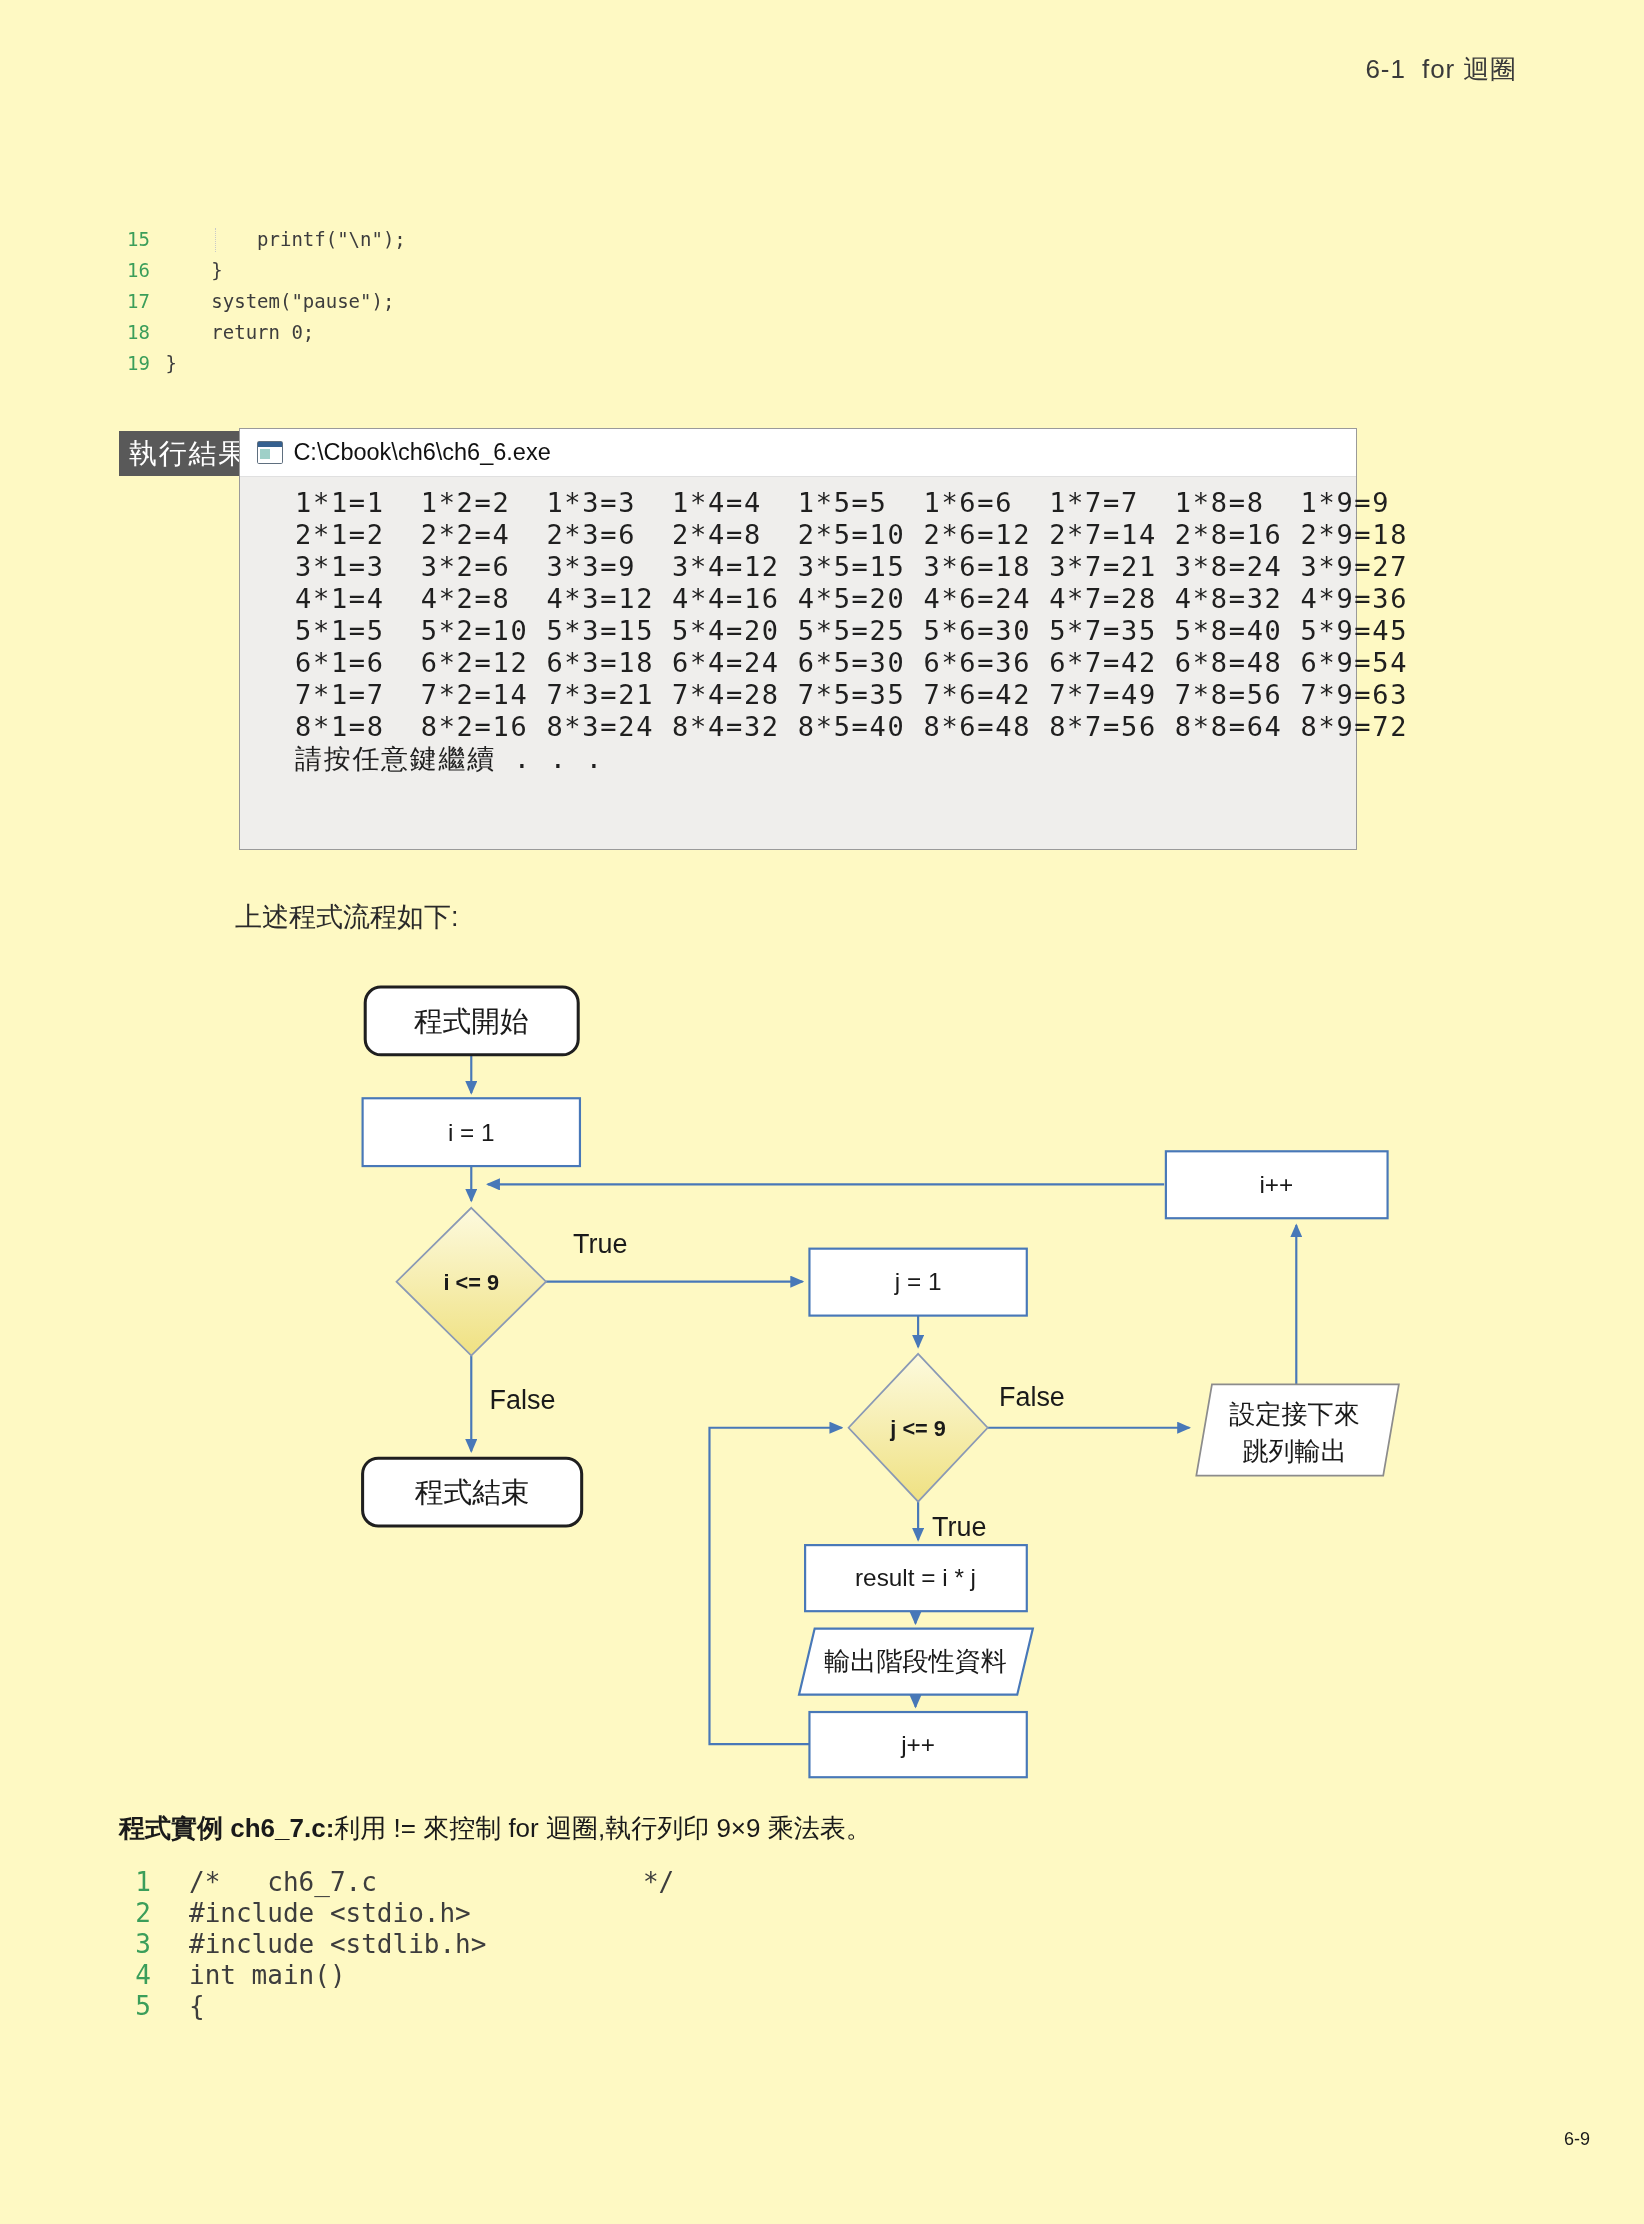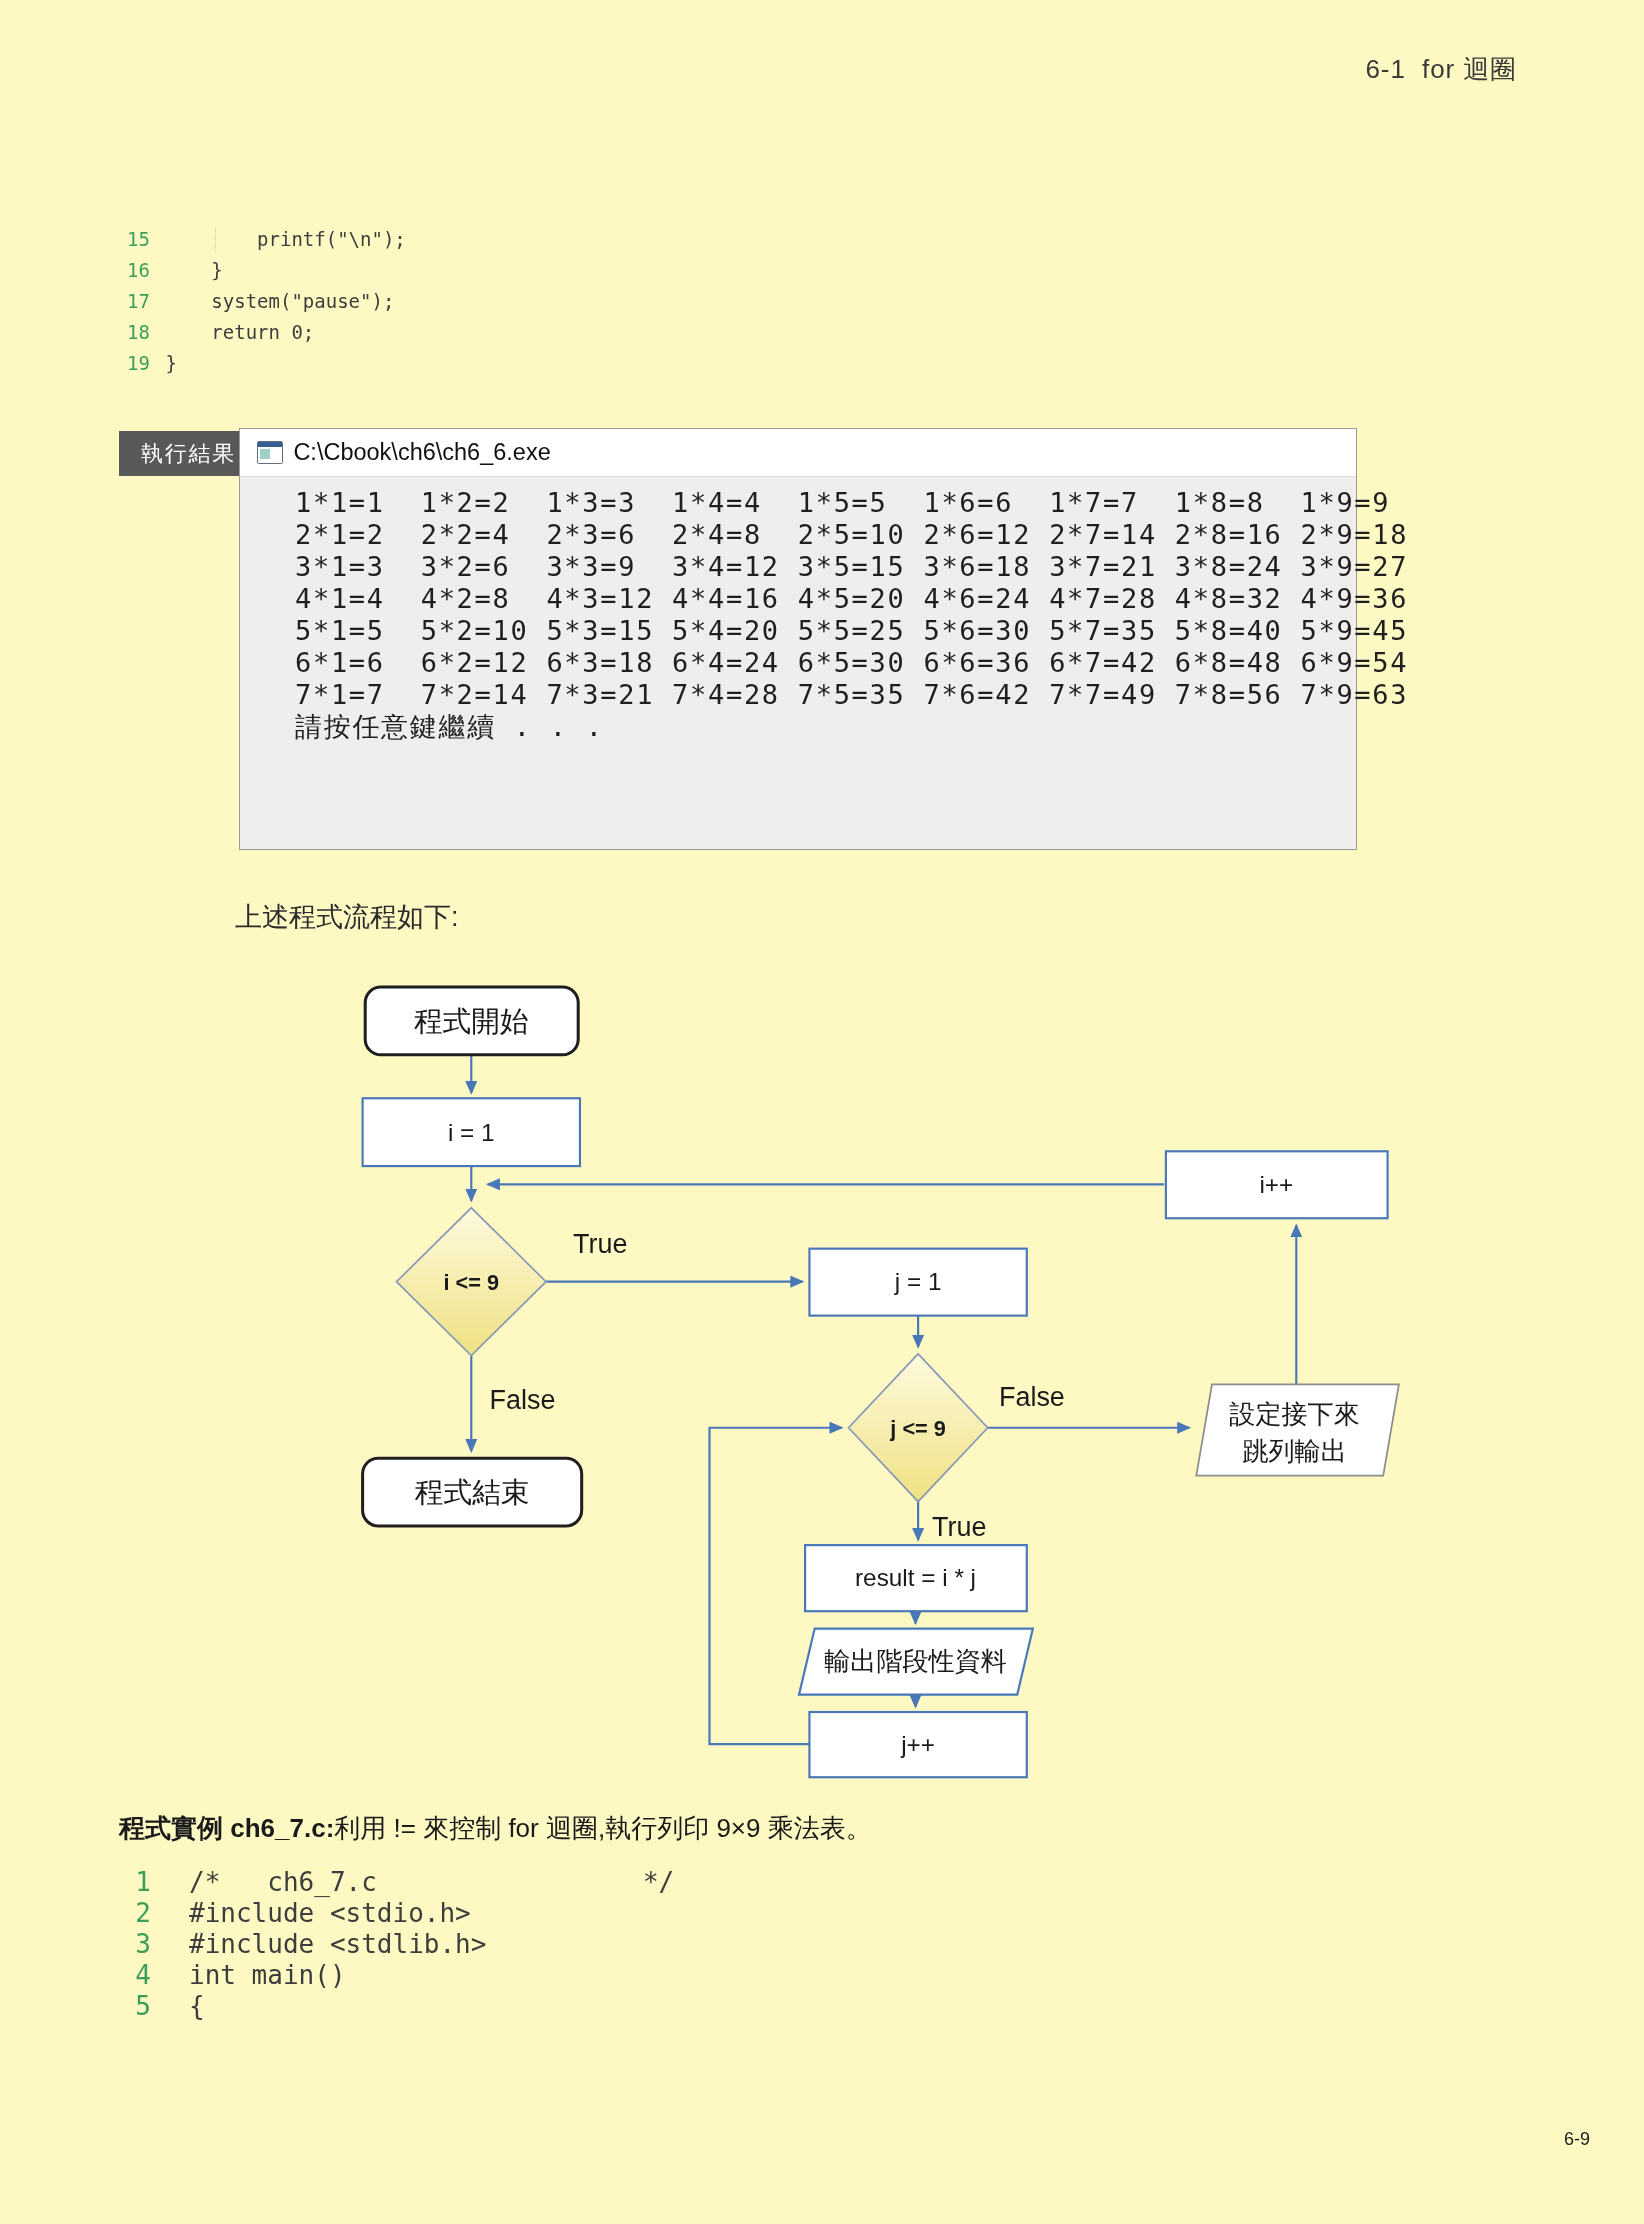--- a/index.html
+++ b/index.html
@@ -36,21 +36,21 @@
   .code-block.bottom .lnum{width:21px;margin-right:38px;}
   .guide15{
     position:absolute;left:96px;top:3.5px;height:24px;
     border-left:1.7px dotted #c9c9c9;
   }
   
   .result-badge{
     position:absolute;left:119px;top:431px;
     width:139px;height:45px;
     background:#595959;color:#ffffff;
-    font-size:22px;letter-spacing:1.7px;
+    font-size:28px;letter-spacing:1.7px;
     display:flex;align-items:center;justify-content:center;
   }
   
   .console{
     position:absolute;left:239px;top:428px;
     width:1118px;height:422px;
     background:#efeeec;border:0.9px solid #9a9a9a;
     box-sizing:border-box;
   }
   .console-titlebar{
@@ -118,20 +118,21 @@
       <div class="console-title">C:\Cbook\ch6\ch6_6.exe</div>
     </div>
     <div class="console-body">
       <div class="console-row">1*1=1  1*2=2  1*3=3  1*4=4  1*5=5  1*6=6  1*7=7  1*8=8  1*9=9</div>
       <div class="console-row">2*1=2  2*2=4  2*3=6  2*4=8  2*5=10 2*6=12 2*7=14 2*8=16 2*9=18</div>
       <div class="console-row">3*1=3  3*2=6  3*3=9  3*4=12 3*5=15 3*6=18 3*7=21 3*8=24 3*9=27</div>
       <div class="console-row">4*1=4  4*2=8  4*3=12 4*4=16 4*5=20 4*6=24 4*7=28 4*8=32 4*9=36</div>
       <div class="console-row">5*1=5  5*2=10 5*3=15 5*4=20 5*5=25 5*6=30 5*7=35 5*8=40 5*9=45</div>
       <div class="console-row">6*1=6  6*2=12 6*3=18 6*4=24 6*5=30 6*6=36 6*7=42 6*8=48 6*9=54</div>
       <div class="console-row">7*1=7  7*2=14 7*3=21 7*4=28 7*5=35 7*6=42 7*7=49 7*8=56 7*9=63</div>
+      <div class="console-row">8*1=8  8*2=16 8*3=24 8*4=32 8*5=40 8*6=48 8*7=56 8*8=64 8*9=72</div>
       <div class="console-row">請按任意鍵繼續 . . .</div>
     </div>
   </div>
 
   <div class="flow-intro">上述程式流程如下:</div>
 
   <div class="flowchart">
     <svg viewBox="0 0 1240 935">
       <defs>
         <linearGradient id="diamondGrad" x1="0" y1="0" x2="0" y2="1">

